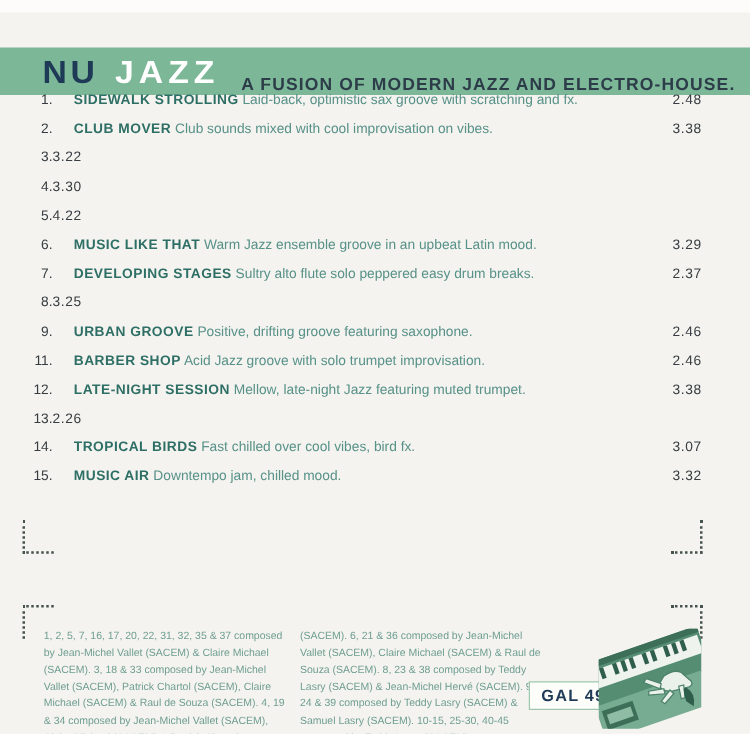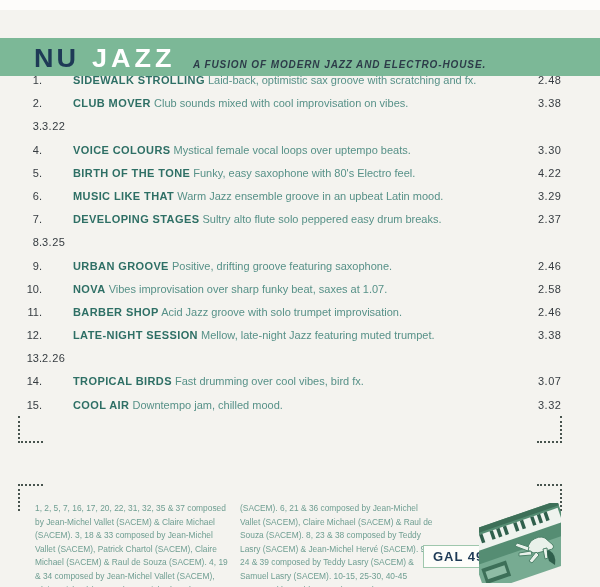--- a/index.html
+++ b/index.html
@@ -22,28 +22,28 @@
     font-size:27px;font-weight:900;letter-spacing:3px;
     color:#1e3a56;transform:scaleY(0.95);
   }
   .logo-jazz{
     position:absolute;left:92px;top:5px;
     font-size:27px;font-weight:900;letter-spacing:4px;
     color:#ffffff;transform:scaleY(0.95);
   }
   .tagline{
     position:absolute;left:193px;top:21px;
-    font-size:10px;letter-spacing:0.9px;color:#2d3c49;font-weight:bold;font-style:italic;
+    font-size:14px;letter-spacing:0.9px;color:#2d3c49;font-weight:bold;
   }
 
   
   .tracks{position:absolute;top:74px;left:20px;width:560px;}
   .trow{display:flex;align-items:baseline;height:23.2px;font-size:11px;}
   .tnum{width:22px;text-align:right;color:#363c41;flex:0 0 auto;}
-  .ttext{flex:1 1 auto;margin-left:31px;white-space:nowrap;overflow:hidden;}
+  .ttext{flex:1 1 auto;margin-left:17px;white-space:nowrap;overflow:hidden;}
   .ttitle{color:#2e6f65;font-weight:bold;letter-spacing:0.4px;}
   .tdesc{color:#579188;}
   .ttime{flex:0 0 auto;width:42px;text-align:left;color:#363c41;letter-spacing:0.5px;}
 
   
   .mark{position:absolute;width:23px;height:25px;}
   .mark-bl{left:18px;top:416px;border-left:2px dotted #47534e;border-bottom:2px dotted #47534e;}
   .mark-br{left:537px;top:416px;border-right:2px dotted #47534e;border-bottom:2px dotted #47534e;}
   .mark-tl{left:18px;top:484px;border-left:2px dotted #47534e;border-top:2px dotted #47534e;}
   .mark-tr{left:537px;top:484px;border-right:2px dotted #47534e;border-top:2px dotted #47534e;}
@@ -89,26 +89,24 @@
         <span class="tnum">2.</span>
         <span class="ttext"><span class="ttitle">CLUB MOVER</span><span class="tdesc"> Club sounds mixed with cool improvisation on vibes.</span></span>
         <span class="ttime">3.38</span>
       </div>
       <div class="trow">
         <span class="tnum">3.</span>
         <span class="ttime">3.22</span>
       </div>
       <div class="trow">
         <span class="tnum">4.</span>
-        <span class="ttext"><span class="ttitle">VOICE COLOURS</span><span class="tdesc"> Mystical female vocal loops over uptempo beats.</span></span>
         <span class="ttime">3.30</span>
       </div>
       <div class="trow">
         <span class="tnum">5.</span>
-        <span class="ttext"><span class="ttitle">BIRTH OF THE TONE</span><span class="tdesc"> Funky, easy saxophone with 80's Electro feel.</span></span>
         <span class="ttime">4.22</span>
       </div>
       <div class="trow">
         <span class="tnum">6.</span>
         <span class="ttext"><span class="ttitle">MUSIC LIKE THAT</span><span class="tdesc"> Warm Jazz ensemble groove in an upbeat Latin mood.</span></span>
         <span class="ttime">3.29</span>
       </div>
       <div class="trow">
         <span class="tnum">7.</span>
         <span class="ttext"><span class="ttitle">DEVELOPING STAGES</span><span class="tdesc"> Sultry alto flute solo peppered easy drum breaks.</span></span>
@@ -117,46 +115,41 @@
       <div class="trow">
         <span class="tnum">8.</span>
         <span class="ttime">3.25</span>
       </div>
       <div class="trow">
         <span class="tnum">9.</span>
         <span class="ttext"><span class="ttitle">URBAN GROOVE</span><span class="tdesc"> Positive, drifting groove featuring saxophone.</span></span>
         <span class="ttime">2.46</span>
       </div>
       <div class="trow">
-        <span class="tnum">10.</span>
-        <span class="ttext"><span class="ttitle">NOVA</span><span class="tdesc"> Vibes improvisation over sharp funky beat, saxes at 1.07.</span></span>
-        <span class="ttime">2.58</span>
-      </div>
-      <div class="trow">
         <span class="tnum">11.</span>
         <span class="ttext"><span class="ttitle">BARBER SHOP</span><span class="tdesc"> Acid Jazz groove with solo trumpet improvisation.</span></span>
         <span class="ttime">2.46</span>
       </div>
       <div class="trow">
         <span class="tnum">12.</span>
         <span class="ttext"><span class="ttitle">LATE-NIGHT SESSION</span><span class="tdesc"> Mellow, late-night Jazz featuring muted trumpet.</span></span>
         <span class="ttime">3.38</span>
       </div>
       <div class="trow">
         <span class="tnum">13.</span>
         <span class="ttime">2.26</span>
       </div>
       <div class="trow">
         <span class="tnum">14.</span>
-        <span class="ttext"><span class="ttitle">TROPICAL BIRDS</span><span class="tdesc"> Fast drumming over cool vibes, bird fx.</span></span>
+        <span class="ttext"><span class="ttitle">TROPICAL BIRDS</span><span class="tdesc"> Fast chilled over cool vibes, bird fx.</span></span>
         <span class="ttime">3.07</span>
       </div>
       <div class="trow">
         <span class="tnum">15.</span>
-        <span class="ttext"><span class="ttitle">COOL AIR</span><span class="tdesc"> Downtempo jam, chilled mood.</span></span>
+        <span class="ttext"><span class="ttitle">MUSIC AIR</span><span class="tdesc"> Downtempo jam, chilled mood.</span></span>
         <span class="ttime">3.32</span>
       </div>
     </div>
 
   <div class="mark mark-bl"></div>
   <div class="mark mark-br"></div>
   <div class="mark mark-tl"></div>
   <div class="mark mark-tr"></div>
 
   <div class="credits col1">1, 2, 5, 7, 16, 17, 20, 22, 31, 32, 35 &amp; 37 composed by Jean-Michel Vallet (SACEM) &amp; Claire Michael (SACEM). 3, 18 &amp; 33 composed by Jean-Michel Vallet (SACEM), Patrick Chartol (SACEM), Claire Michael (SACEM) &amp; Raul de Souza (SACEM). 4, 19 &amp; 34 composed by Jean-Michel Vallet (SACEM), Claire Michael (SACEM) &amp; Patrick Chartol</div>

